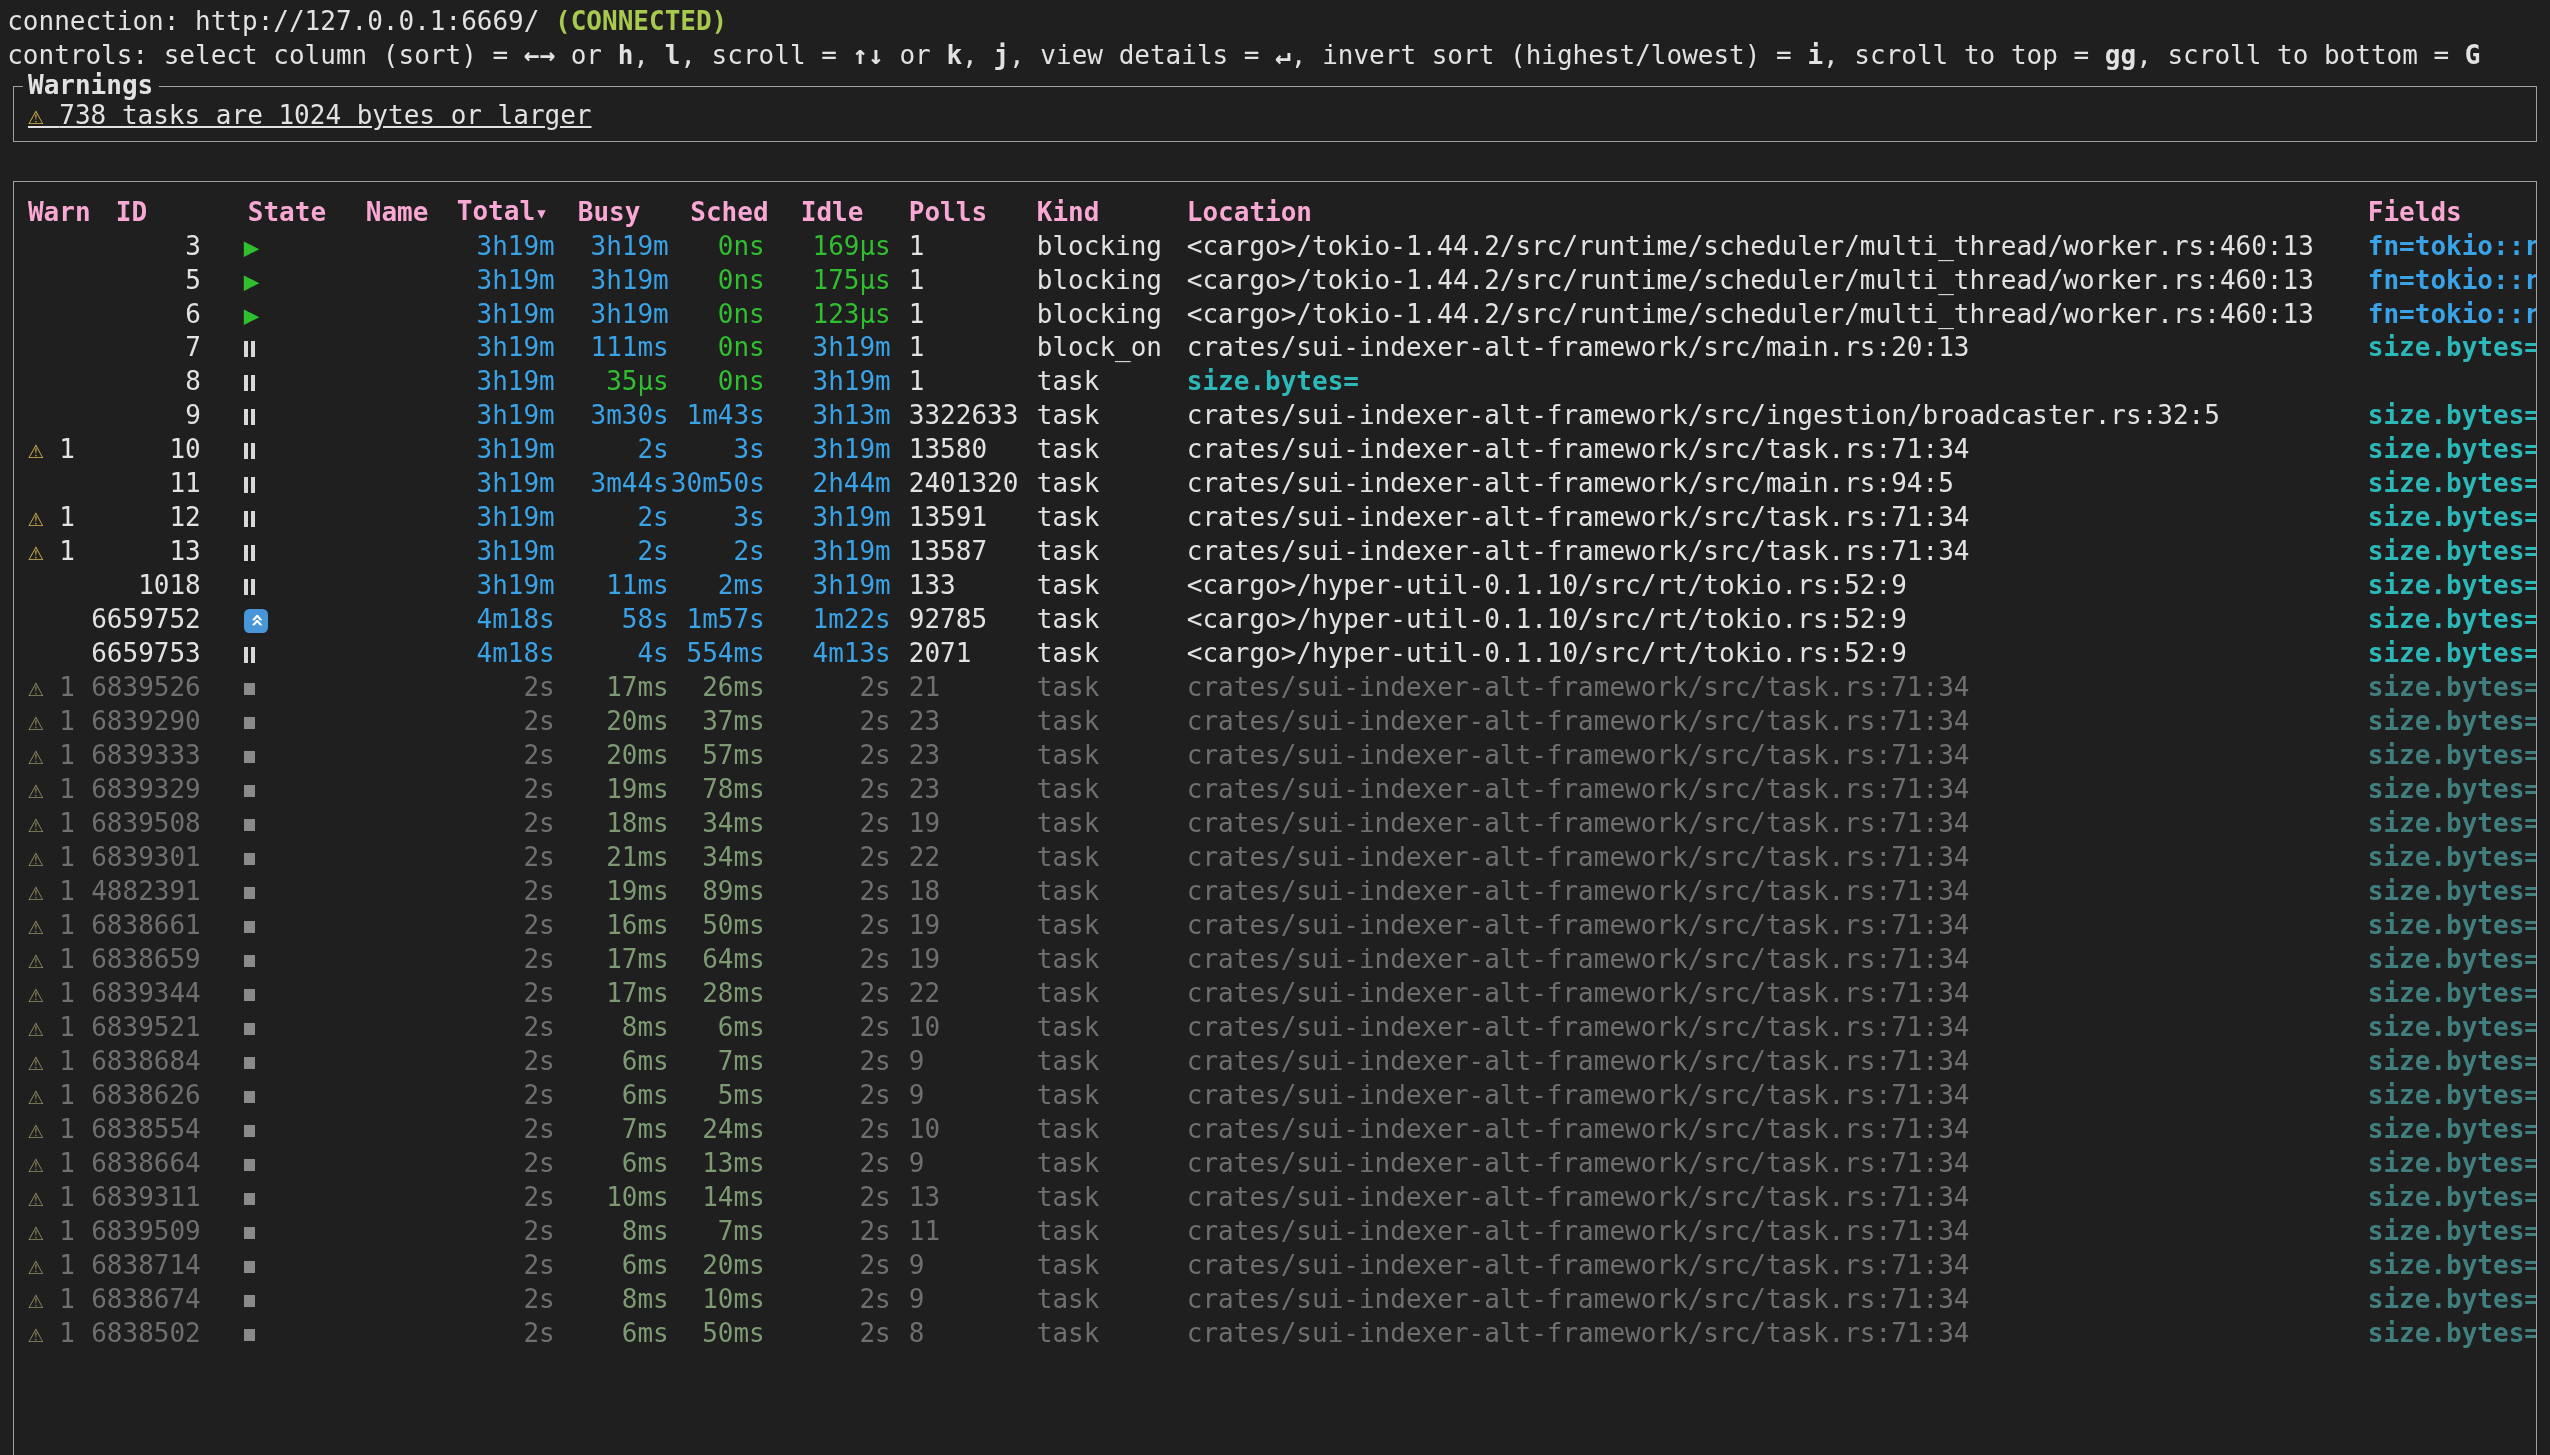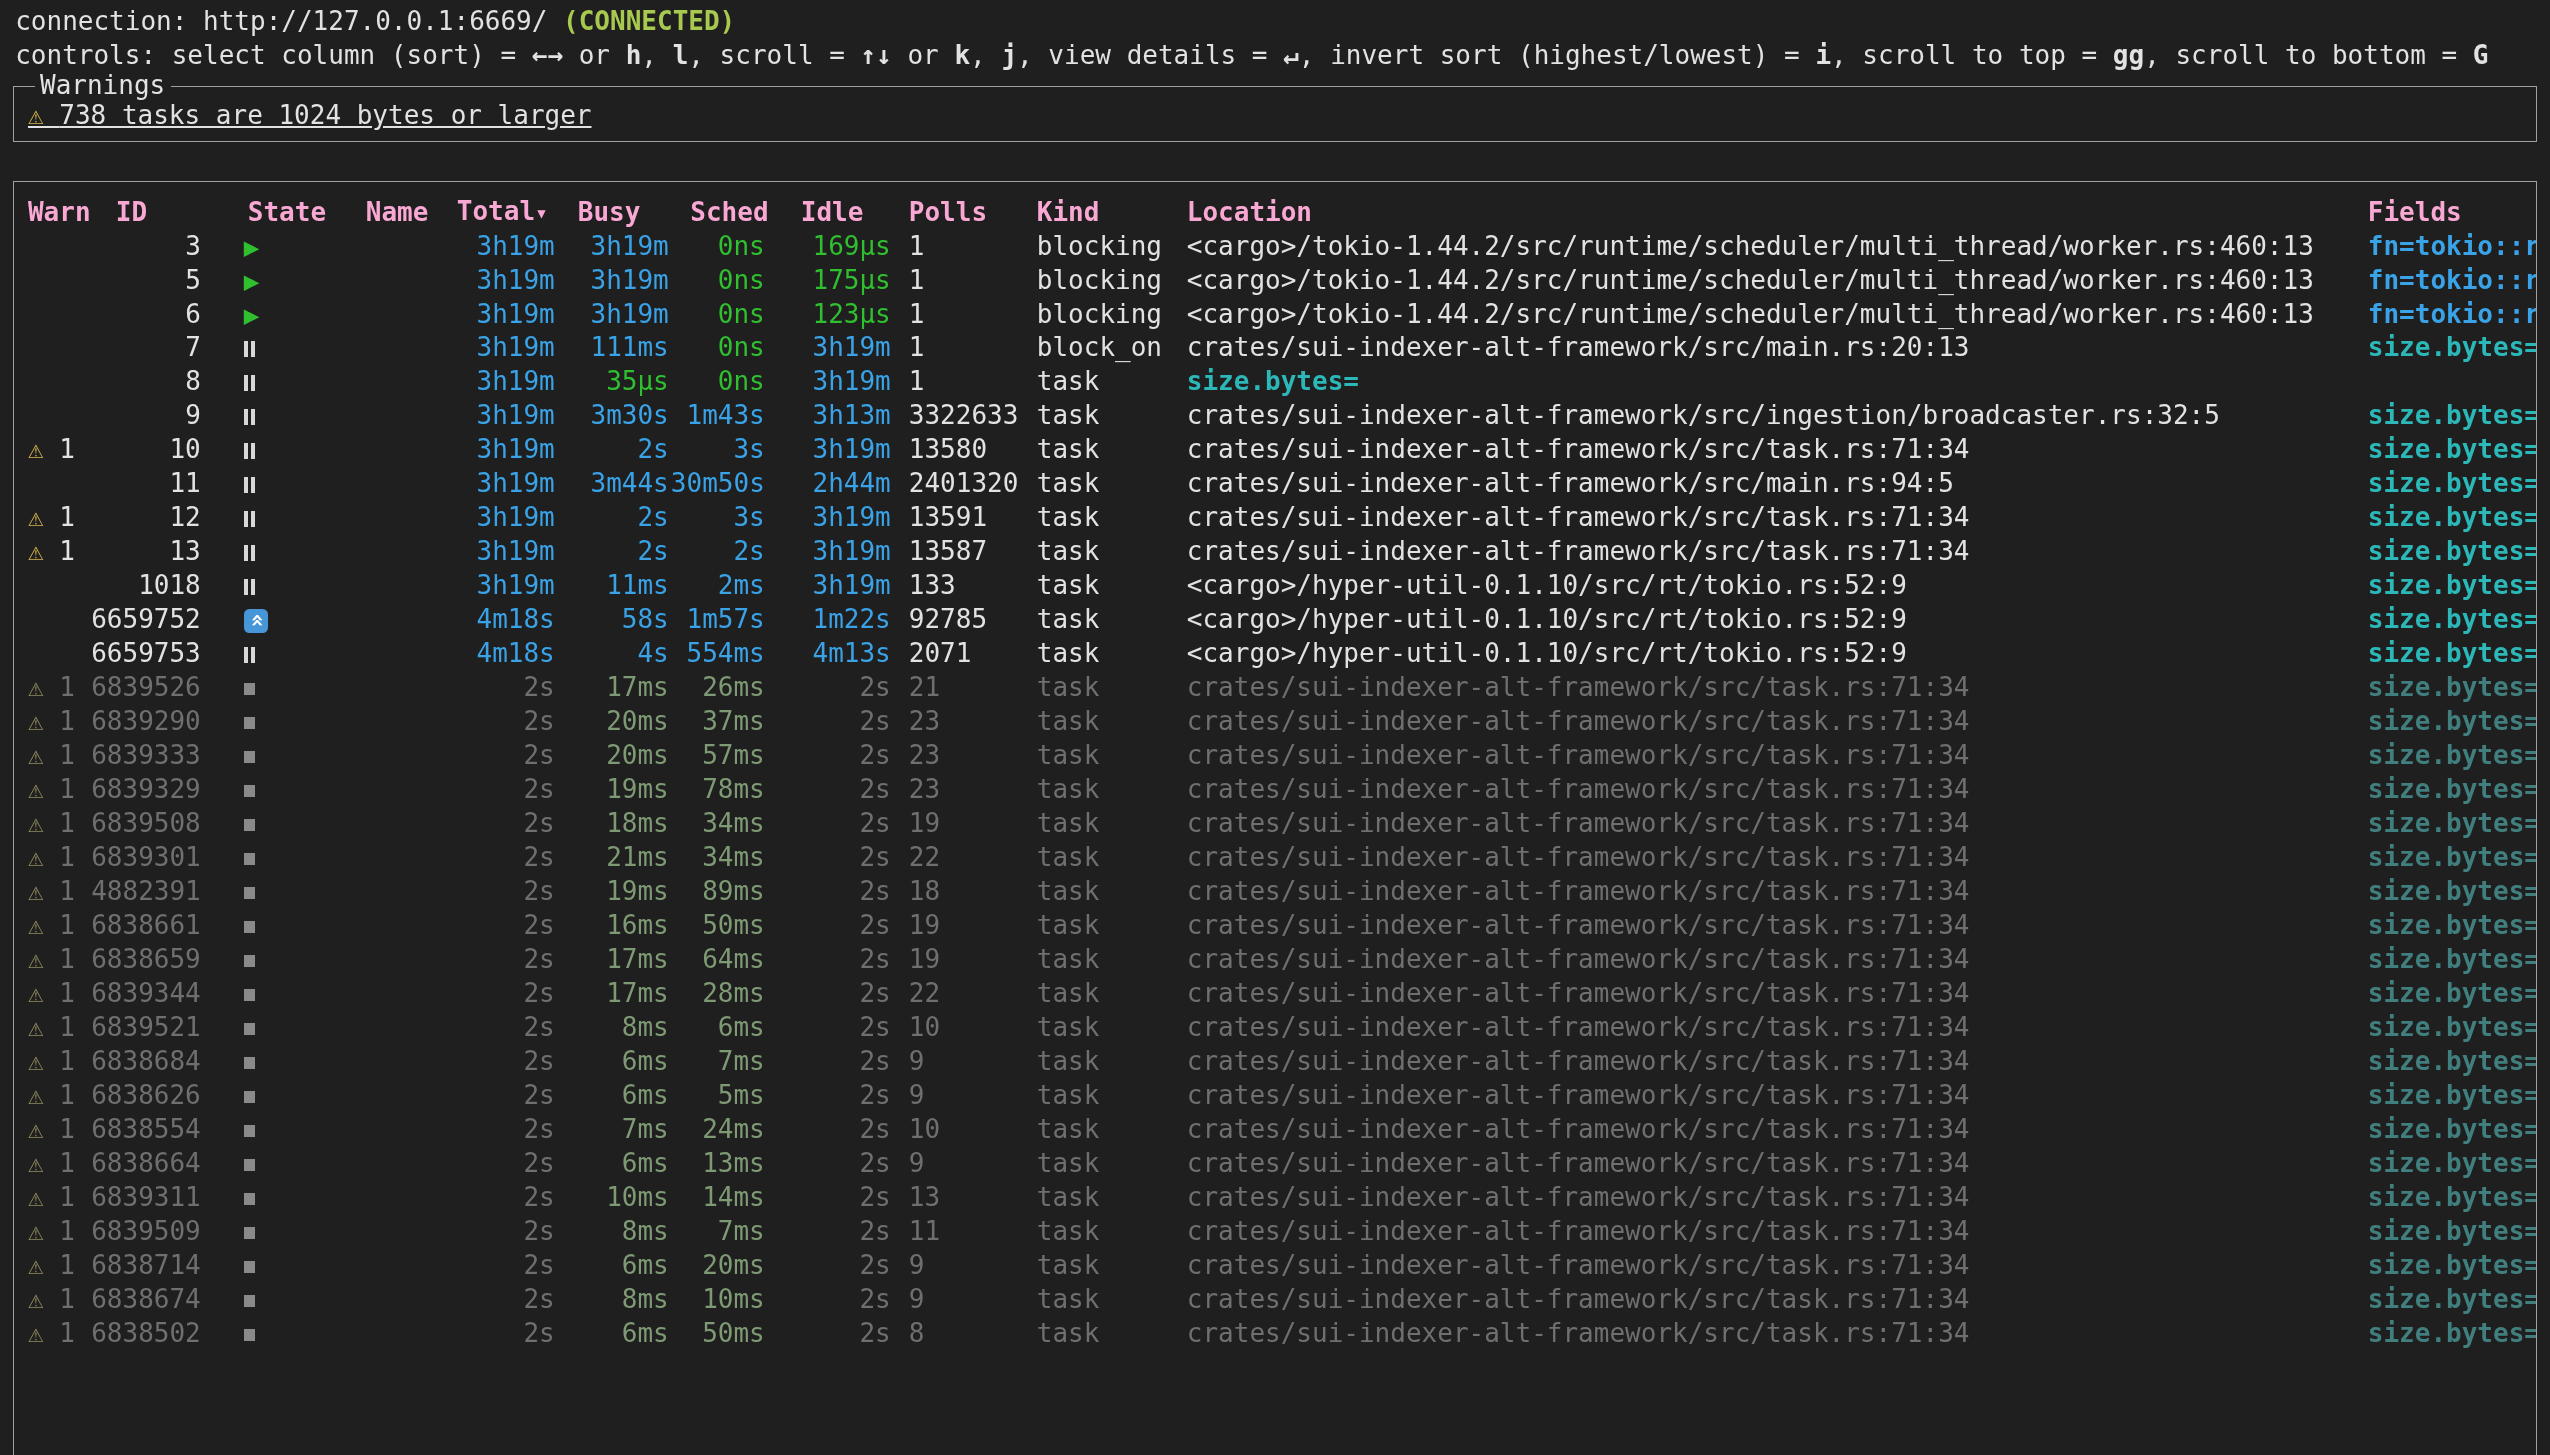--- a/index.html
+++ b/index.html
@@ -18,28 +18,28 @@
   .c-blue{color:var(--blue,#3aa3e8)}
   .c-yellow{color:var(--yellow,#d4b44e)}
   .c-dim{color:var(--dim,#6f6f6f)}
   .c-dimgreen{color:var(--dim_green,#7e9a74)}
   .c-dimyellow{color:var(--dim_yellow,#918c60)}
   .c-fblue{color:var(--blue,#3aa3e8);font-weight:bold}
   .c-fteal{color:var(--teal,#2cb8b8);font-weight:bold}
   .c-fdimteal{color:var(--dim_teal,#417f7f);font-weight:bold}
 
   .help{padding:3.6px 0 0 7.2px;}
-  .help-line{height:34px;white-space:nowrap;overflow:hidden;margin-left:8px;}
+  .help-line{height:34px;white-space:nowrap;overflow:hidden;}
 
   .box{position:relative;margin:0 12.6px;border:1.8px solid var(--border,#a0a0a0);}
   #warnings{margin-top:14.4px;}
   #tasks{margin-top:39px;height:1346px;}
   .box-title{
-    position:absolute;top:-19px;left:21px;
-    background:var(--bg,#1f1f1f);padding:0 5.4px;white-space:nowrap;
+    position:absolute;top:-19px;left:9px;
+    background:var(--bg,#1f1f1f);padding:0 5.4px;white-space:nowrap;font-weight:bold;
   }
   .box-content{overflow:hidden;height:100%;}
   #warnings .box-content{padding:10.8px 0 9px 0;text-decoration:underline;}
   .warning-item{padding-left:14.4px;white-space:nowrap;}
   #tasks .box-content{padding-top:12.6px;}
 
   .trow{
     display:grid;
     grid-template-columns:63px 117px 165px 91px 98px 114px 96px 126px 146px 150px 1181px 170px;
     height:34px;align-items:center;padding-left:7.2px;white-space:nowrap;

